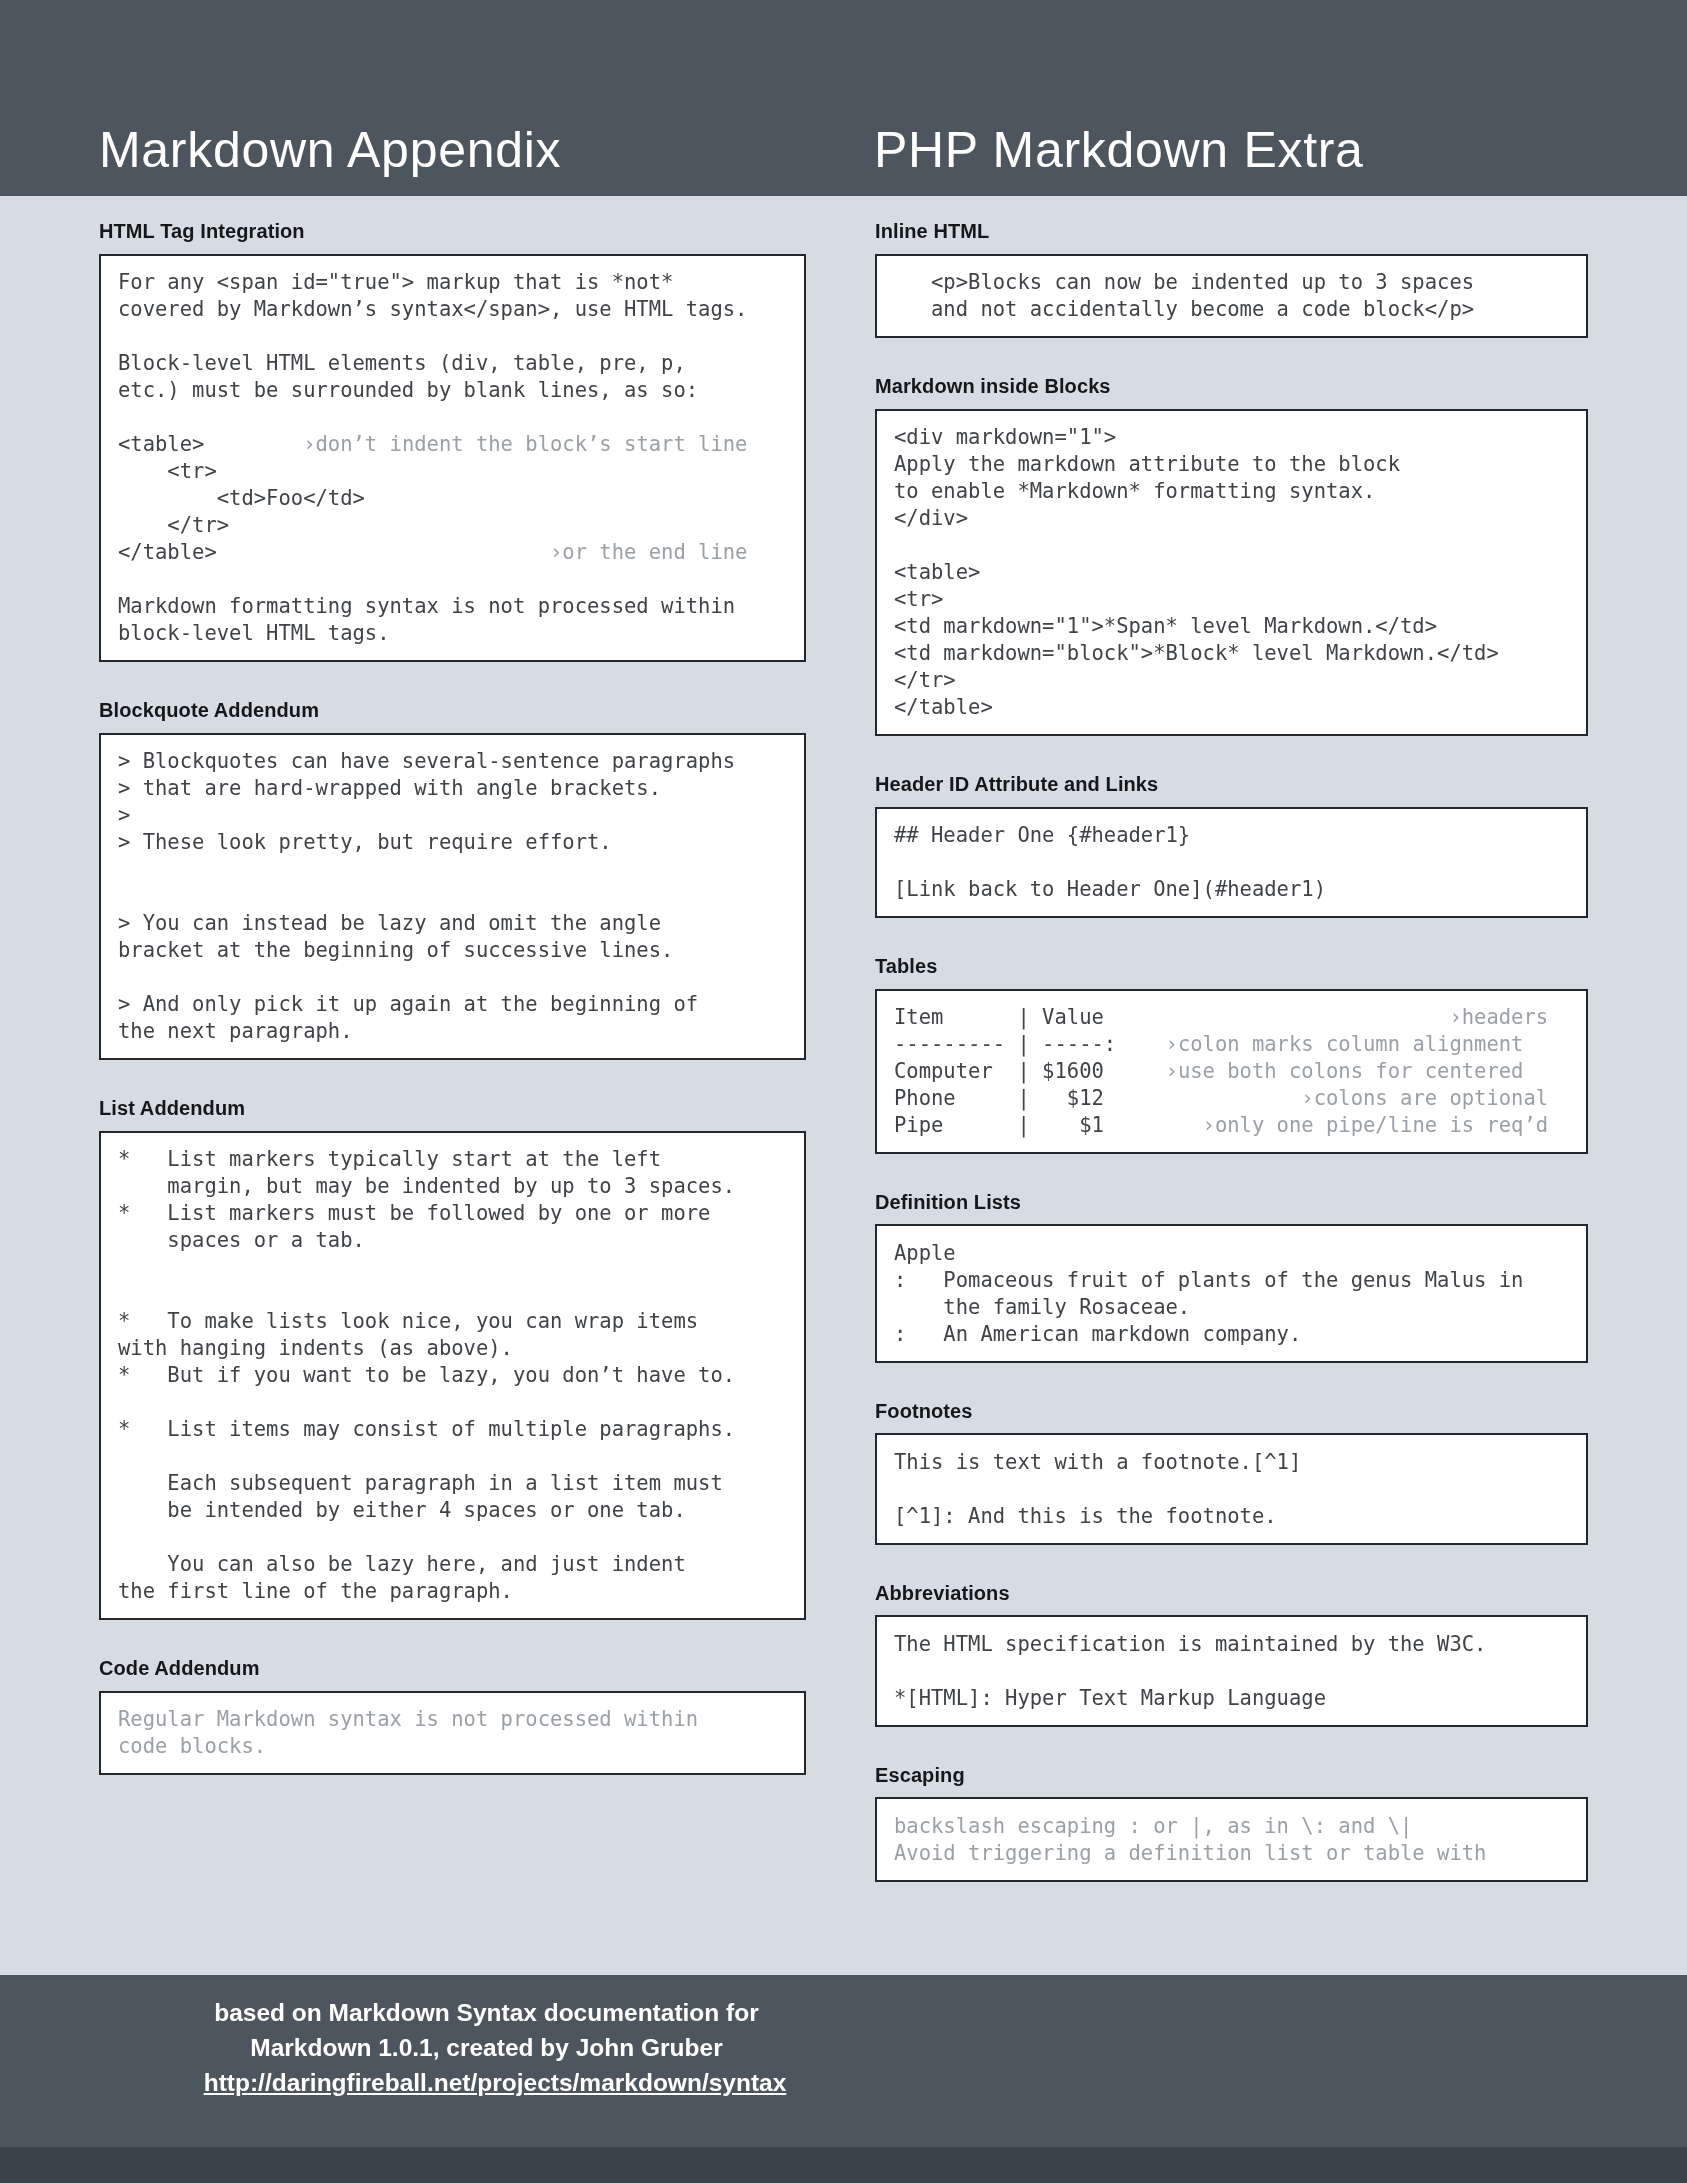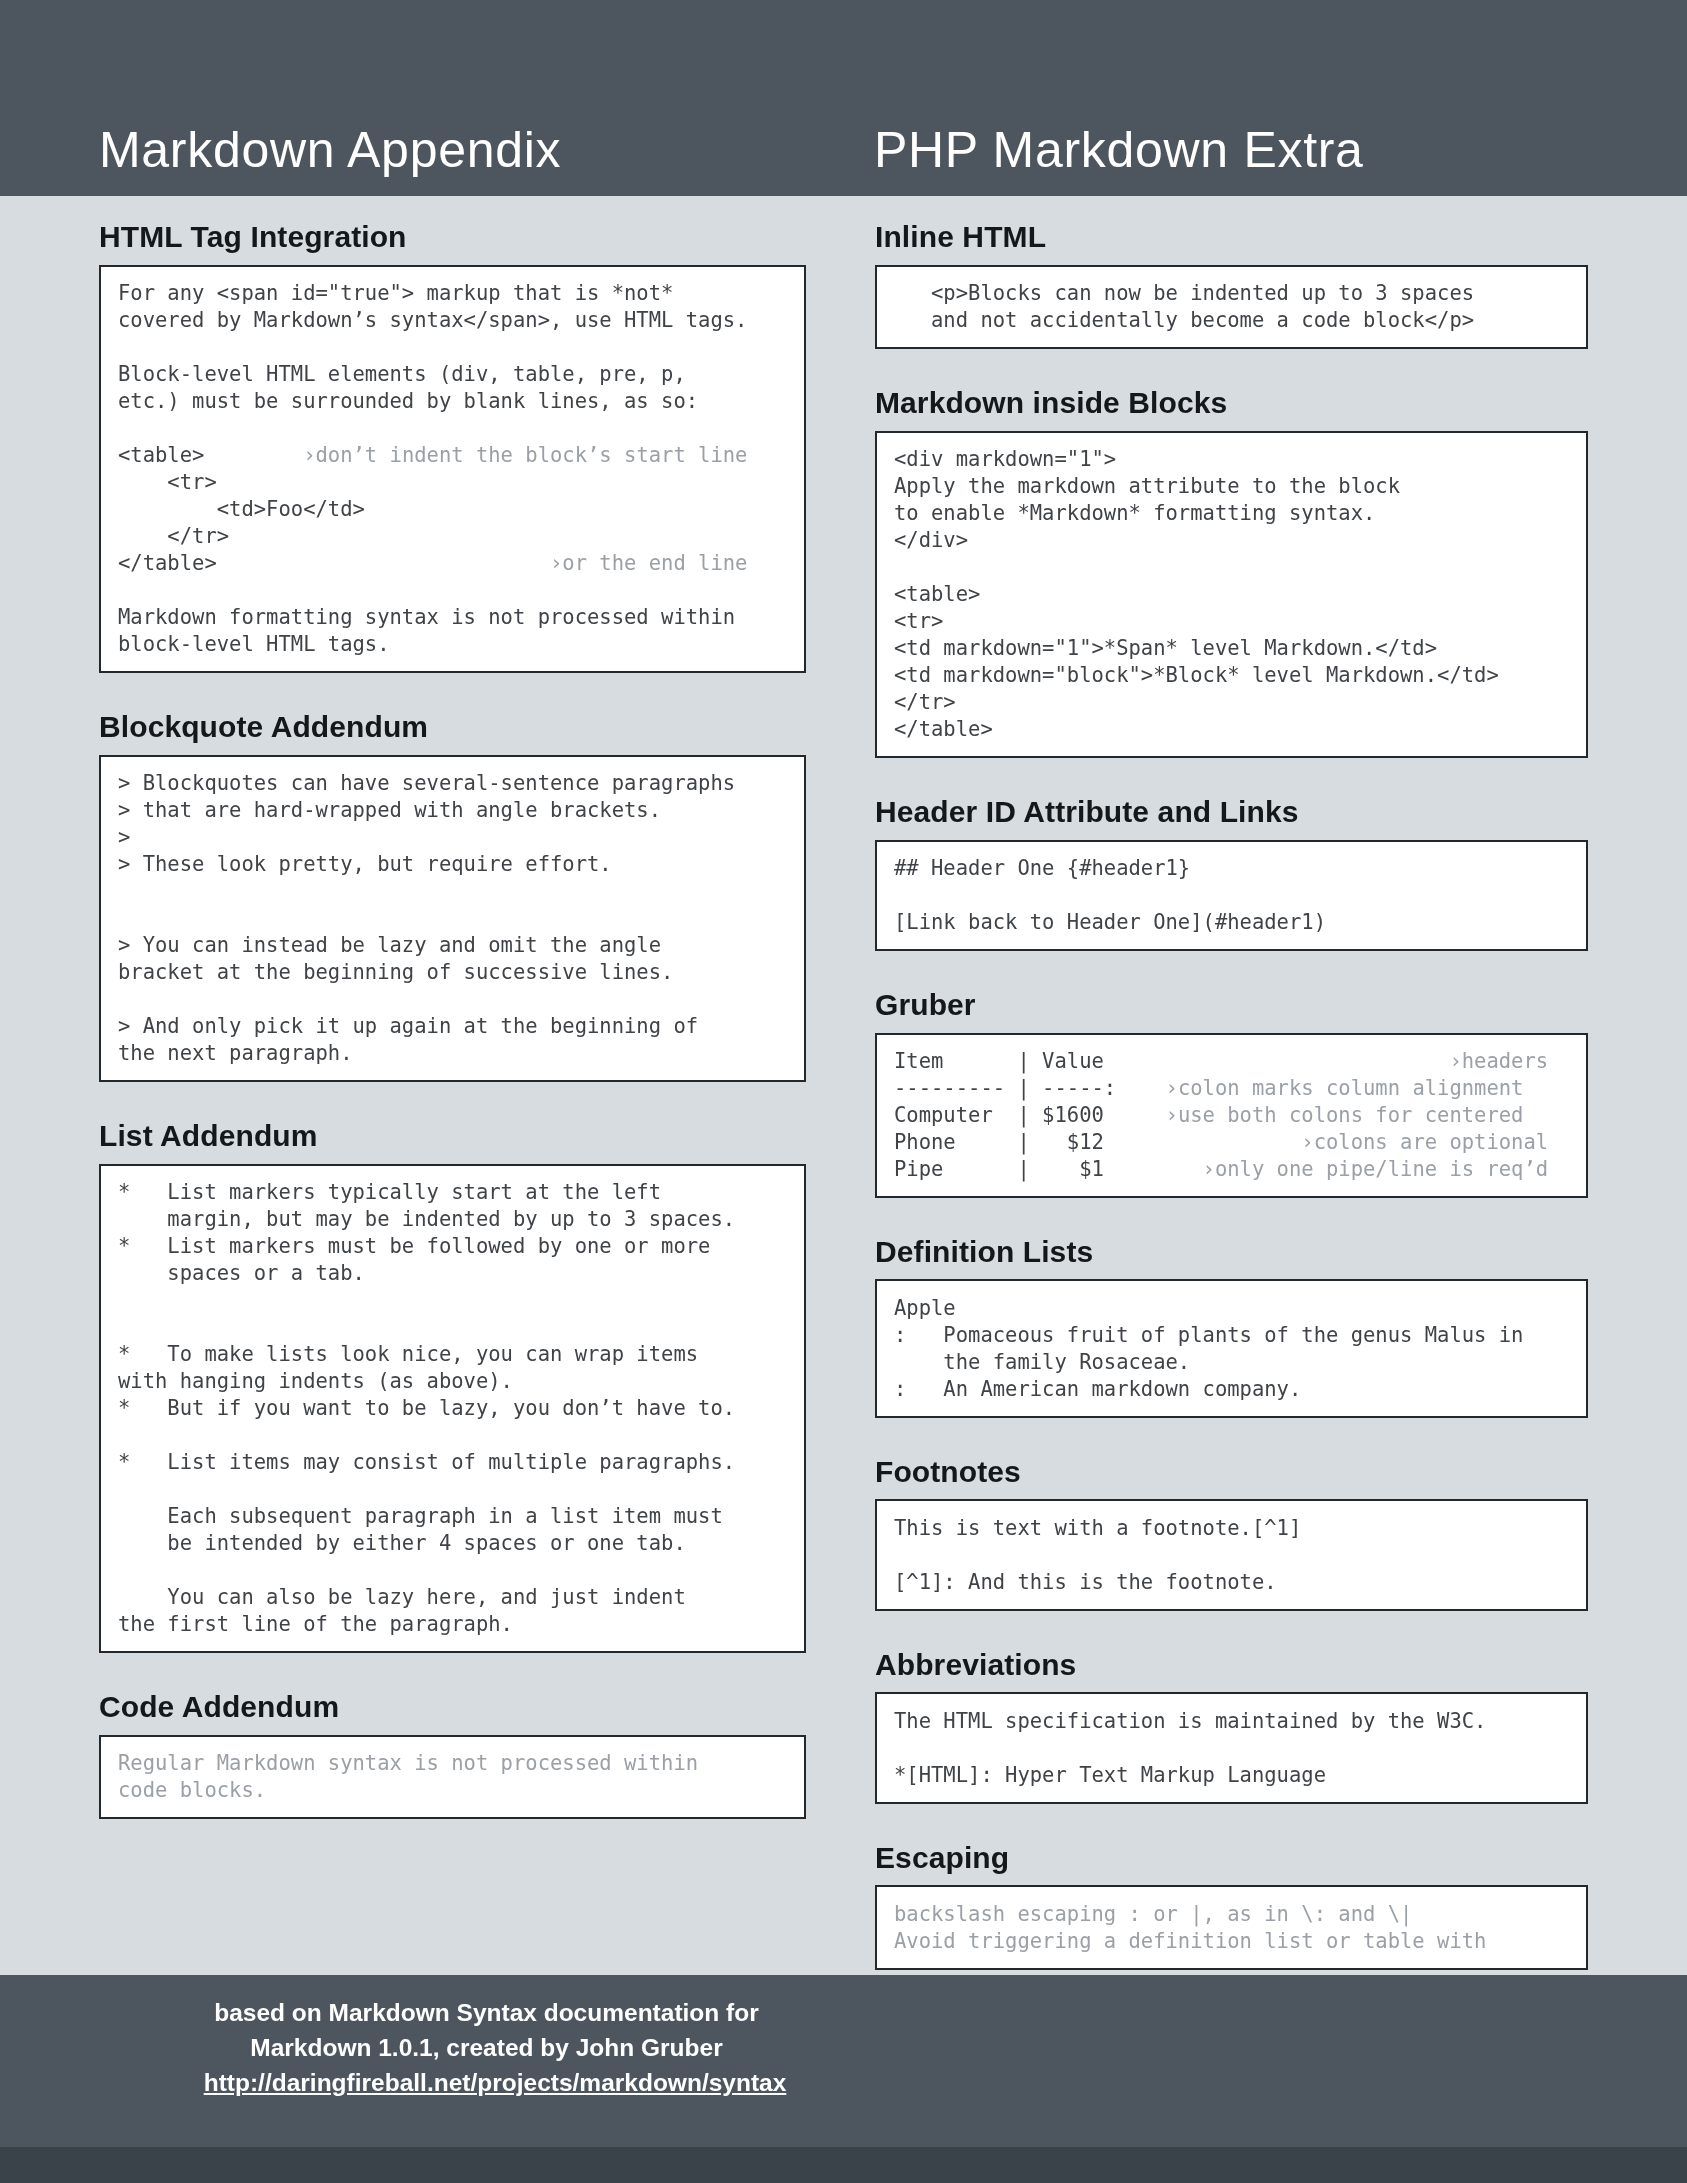--- a/index.html
+++ b/index.html
@@ -28,21 +28,21 @@
   .body {
     flex: 1; background: var(--page-bg, #d7dce0);
     padding: 24px 99px 0 99px; box-sizing: border-box;
     display: flex; gap: 69px; overflow: hidden;
   }
   .col-left { width: 707px; flex: 0 0 707px; }
   .col-right { flex: 1; }
 
   .sec { margin-bottom: 37px; }
   .sec-title {
-    font-size: 30px; font-weight: 700; color: #14181b;
+    font-size: 20px; font-weight: 700; color: #14181b;
     margin: 0 0 10.6px 0; letter-spacing: 0.1px;
   }
   .box {
     background: #ffffff;
     border: 2px solid var(--box-border, #23282c);
     padding: 13.2px 17px;
     font-family: "DejaVu Sans Mono", monospace;
     font-size: 20.5px; line-height: 27px;
     color: var(--code-text, #3f4347);
     white-space: pre; overflow: hidden;
@@ -108,21 +108,21 @@
       </div>
       <div class="sec">
         <h2 class="sec-title">Markdown inside Blocks</h2>
         <pre class="box"><div class="code-line"><span>&lt;div markdown="1"&gt;</span></div><div class="code-line"><span>Apply the markdown attribute to the block</span></div><div class="code-line"><span>to enable *Markdown* formatting syntax.</span></div><div class="code-line"><span>&lt;/div&gt;</span></div><div class="code-line"><span>&nbsp;</span></div><div class="code-line"><span>&lt;table&gt;</span></div><div class="code-line"><span>&lt;tr&gt;</span></div><div class="code-line"><span>&lt;td markdown="1"&gt;*Span* level Markdown.&lt;/td&gt;</span></div><div class="code-line"><span>&lt;td markdown="block"&gt;*Block* level Markdown.&lt;/td&gt;</span></div><div class="code-line"><span>&lt;/tr&gt;</span></div><div class="code-line"><span>&lt;/table&gt;</span></div></pre>
       </div>
       <div class="sec">
         <h2 class="sec-title">Header ID Attribute and Links</h2>
         <pre class="box"><div class="code-line"><span>## Header One {#header1}</span></div><div class="code-line"><span>&nbsp;</span></div><div class="code-line"><span>[Link back to Header One](#header1)</span></div></pre>
       </div>
       <div class="sec">
-        <h2 class="sec-title">Gruber</h2>
+        <h2 class="sec-title">Tables</h2>
         <pre class="box"><div class="code-line"><span>Item      | Value</span><span class="muted">                            ›headers</span></div><div class="code-line"><span>--------- | -----:</span><span class="muted">    ›colon marks column alignment</span></div><div class="code-line"><span>Computer  | $1600</span><span class="muted">     ›use both colons for centered</span></div><div class="code-line"><span>Phone     |   $12</span><span class="muted">                ›colons are optional</span></div><div class="code-line"><span>Pipe      |    $1</span><span class="muted">        ›only one pipe/line is req’d</span></div></pre>
       </div>
       <div class="sec">
         <h2 class="sec-title">Definition Lists</h2>
         <pre class="box"><div class="code-line"><span>Apple</span></div><div class="code-line"><span>:   Pomaceous fruit of plants of the genus Malus in</span></div><div class="code-line"><span>    the family Rosaceae.</span></div><div class="code-line"><span>:   An American markdown company.</span></div></pre>
       </div>
       <div class="sec">
         <h2 class="sec-title">Footnotes</h2>
         <pre class="box"><div class="code-line"><span>This is text with a footnote.[^1]</span></div><div class="code-line"><span>&nbsp;</span></div><div class="code-line"><span>[^1]: And this is the footnote.</span></div></pre>
       </div>

